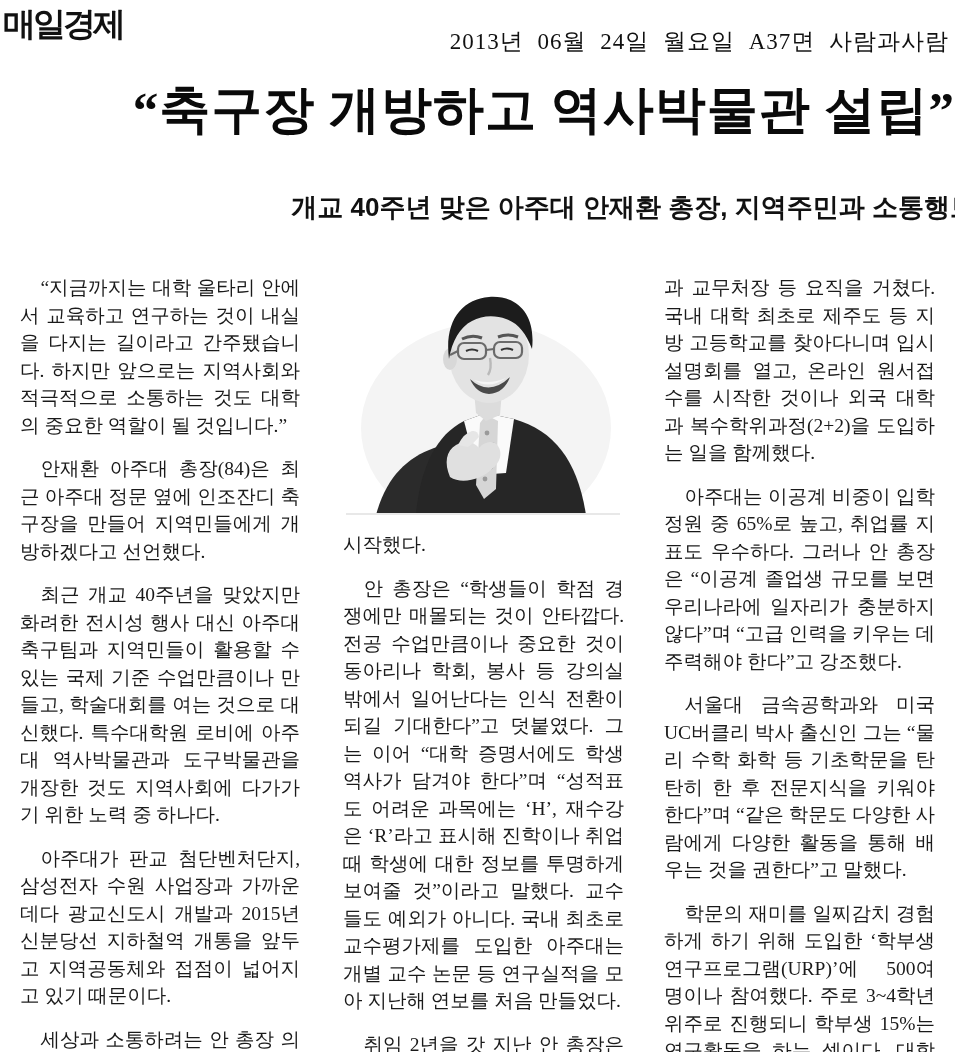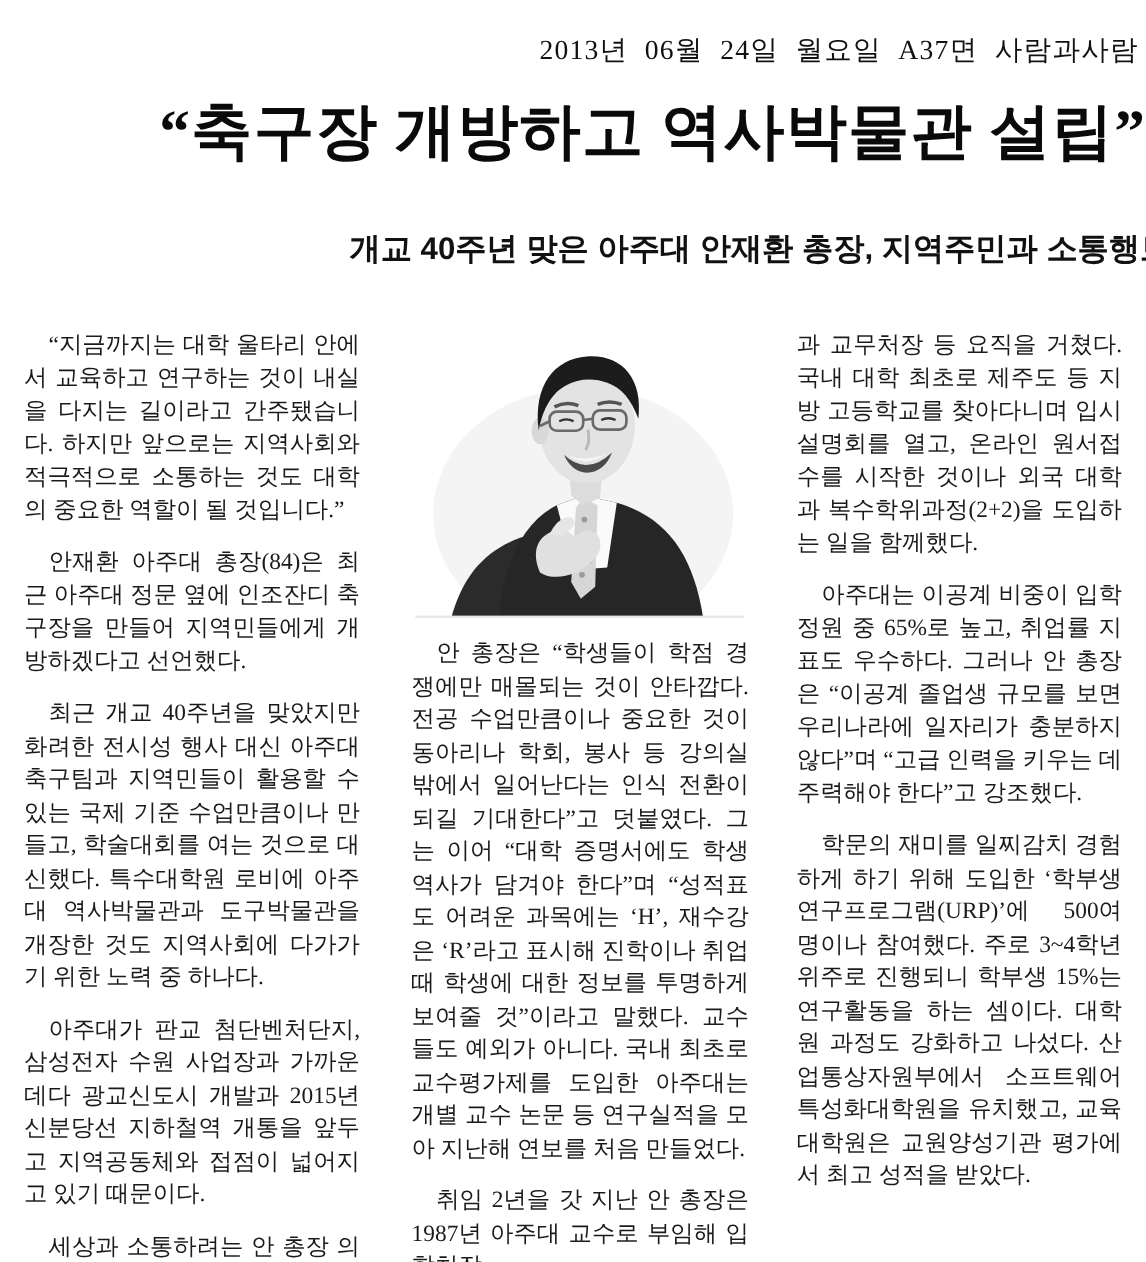--- a/index.html
+++ b/index.html
@@ -79,20 +79,21 @@
     position: relative;
     background: #ffffff;
   }
   .photo svg { display: block; }
 </style>
 </head>
 <body>
 
 <div class="page">
 
+  <div class="logo">매일경제</div>
 
   <div class="dateline">2013년 06월 24일 월요일 A37면 사람과사람</div>
 
   <h1 class="headline">“축구장 개방하고 역사박물관 설립”</h1>
 
   <h2 class="subheadline">개교 40주년 맞은 아주대 안재환 총장, 지역주민과 소통행보</h2>
 
   <div class="col col1">
     <p>“지금까지는 대학 울타리 안에서 교육하고 연구하는 것이 내실을 다지는 길이라고 간주됐습니다. 하지만 앞으로는 지역사회와 적극적으로 소통하는 것도 대학의 중요한 역할이 될 것입니다.”</p>
     <p>안재환 아주대 총장(84)은 최근 아주대 정문 옆에 인조잔디 축구장을 만들어 지역민들에게 개방하겠다고 선언했다.</p>
@@ -143,23 +144,25 @@
 
         <path d="M124,116 Q143,134 164,114 Q158,130 143,131 Q130,130 124,116 Z" fill="#4a4a4a"></path>
         <path d="M128,117 Q143,127 160,115 Q144,122 128,117 Z" fill="#f5f5f5"></path>
 
         <path d="M104,214 C98,200 100,188 110,182 C118,177 128,178 133,185 C139,178 148,177 152,183 C157,190 154,200 146,206 C136,216 116,222 104,214 Z" fill="#e0e0e0"></path>
         <path d="M112,182 Q118,170 126,168 Q132,167 133,174 Q128,180 122,184 Z" fill="#e6e6e6"></path>
 
         <rect x="0" y="250" width="274" height="2" fill="#e8e8e8"></rect>
       </svg>
     </div>
+    <p class="noindent">시작했다.</p>
     <p>안 총장은 “학생들이 학점 경쟁에만 매몰되는 것이 안타깝다. 전공 수업만큼이나 중요한 것이 동아리나 학회, 봉사 등 강의실 밖에서 일어난다는 인식 전환이 되길 기대한다”고 덧붙였다. 그는 이어 “대학 증명서에도 학생 역사가 담겨야 한다”며 “성적표도 어려운 과목에는 ‘H’, 재수강은 ‘R’라고 표시해 진학이나 취업 때 학생에 대한 정보를 투명하게 보여줄 것”이라고 말했다. 교수들도 예외가 아니다. 국내 최초로 교수평가제를 도입한 아주대는 개별 교수 논문 등 연구실적을 모아 지난해 연보를 처음 만들었다.</p>
     <p>취임 2년을 갓 지난 안 총장은 1987년 아주대 교수로 부임해 입학처장</p>
   </div>
 
   <div class="col col3">
     <p class="noindent">과 교무처장 등 요직을 거쳤다. 국내 대학 최초로 제주도 등 지방 고등학교를 찾아다니며 입시설명회를 열고, 온라인 원서접수를 시작한 것이나 외국 대학과 복수학위과정(2+2)을 도입하는 일을 함께했다.</p>
     <p>아주대는 이공계 비중이 입학정원 중 65%로 높고, 취업률 지표도 우수하다. 그러나 안 총장은 “이공계 졸업생 규모를 보면 우리나라에 일자리가 충분하지 않다”며 “고급 인력을 키우는 데 주력해야 한다”고 강조했다.</p>
+    <p>서울대 금속공학과와 미국 UC버클리 박사 출신인 그는 “물리 수학 화학 등 기초학문을 탄탄히 한 후 전문지식을 키워야 한다”며 “같은 학문도 다양한 사람에게 다양한 활동을 통해 배우는 것을 권한다”고 말했다.</p>
     <p><span>학문의 재미를 일찌감치 경험하게 하기 위해 도입한 ‘학부생 연구프로그램(URP)’에 500여 명이나 참여했다. 주로 3~4학년 위주로 진행되니 학부생 15%는 연구활동을 하는 셈이다. 대학원 과정도 강화하고 나섰다. 산업통상자원부에서 소프트웨어특성화대학원을 유치했고, 교육대학원은 교원양성기관 평가에서 최고 성적을 받았다.</span></p>
   </div>
 
 </div>
 
 </body></html>

